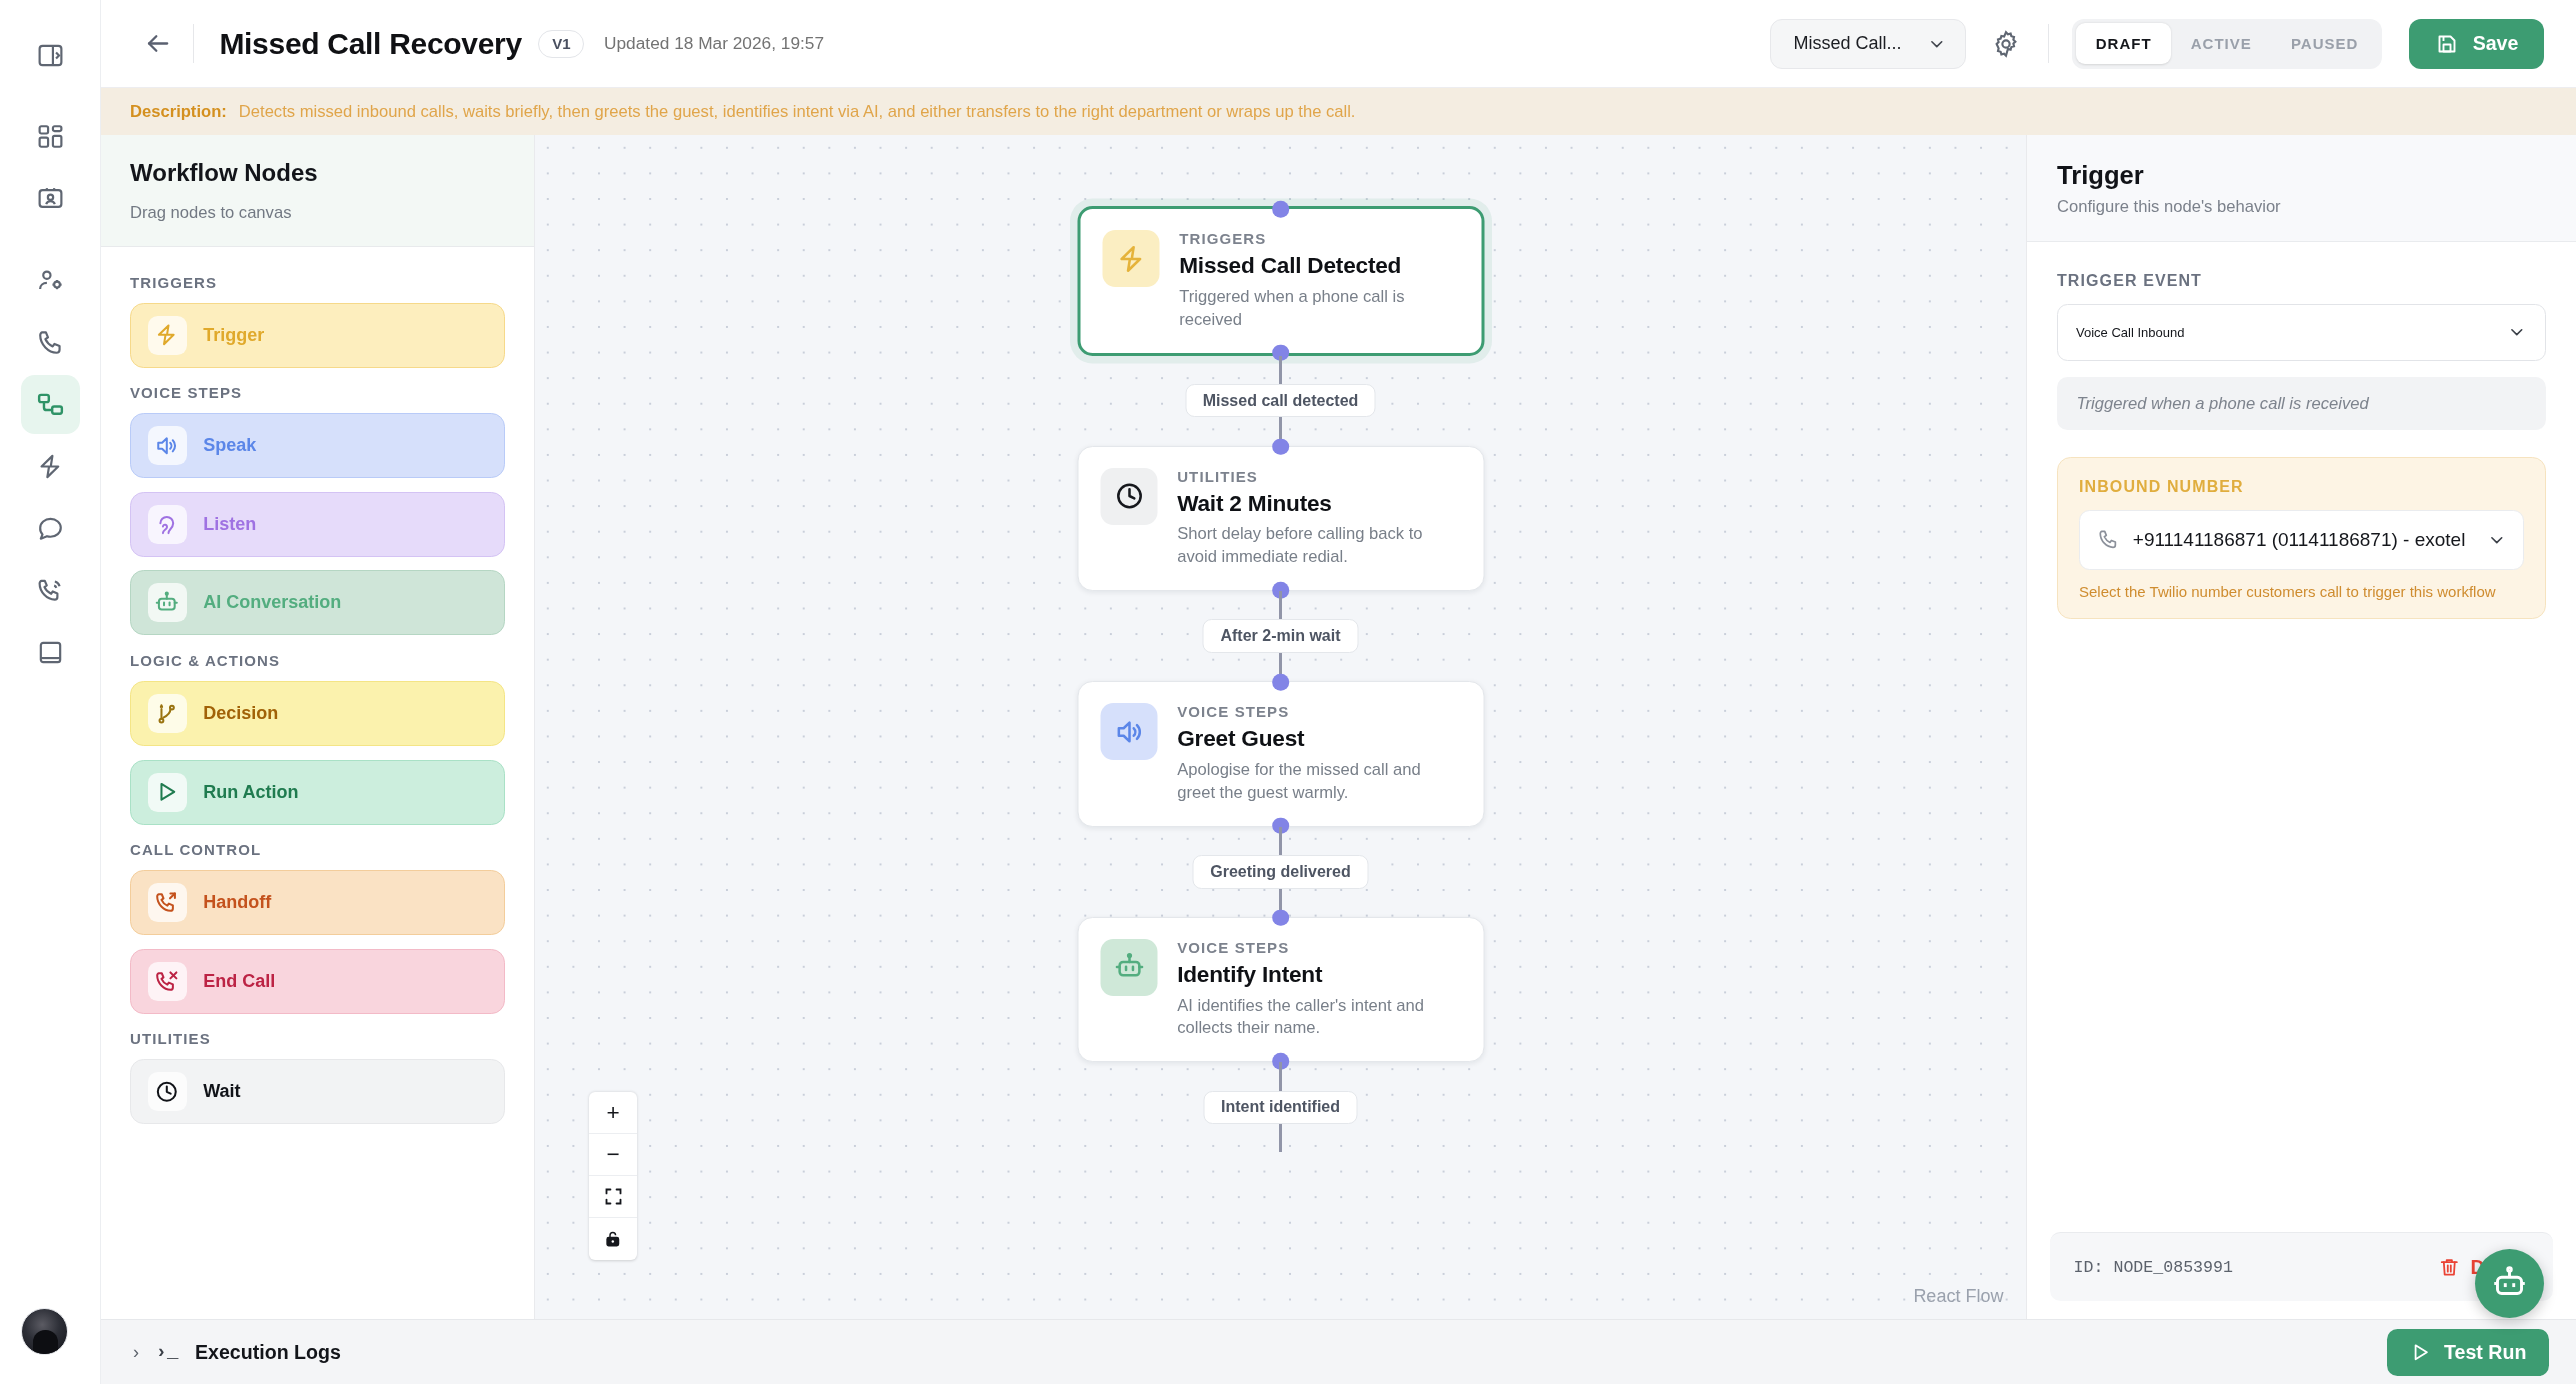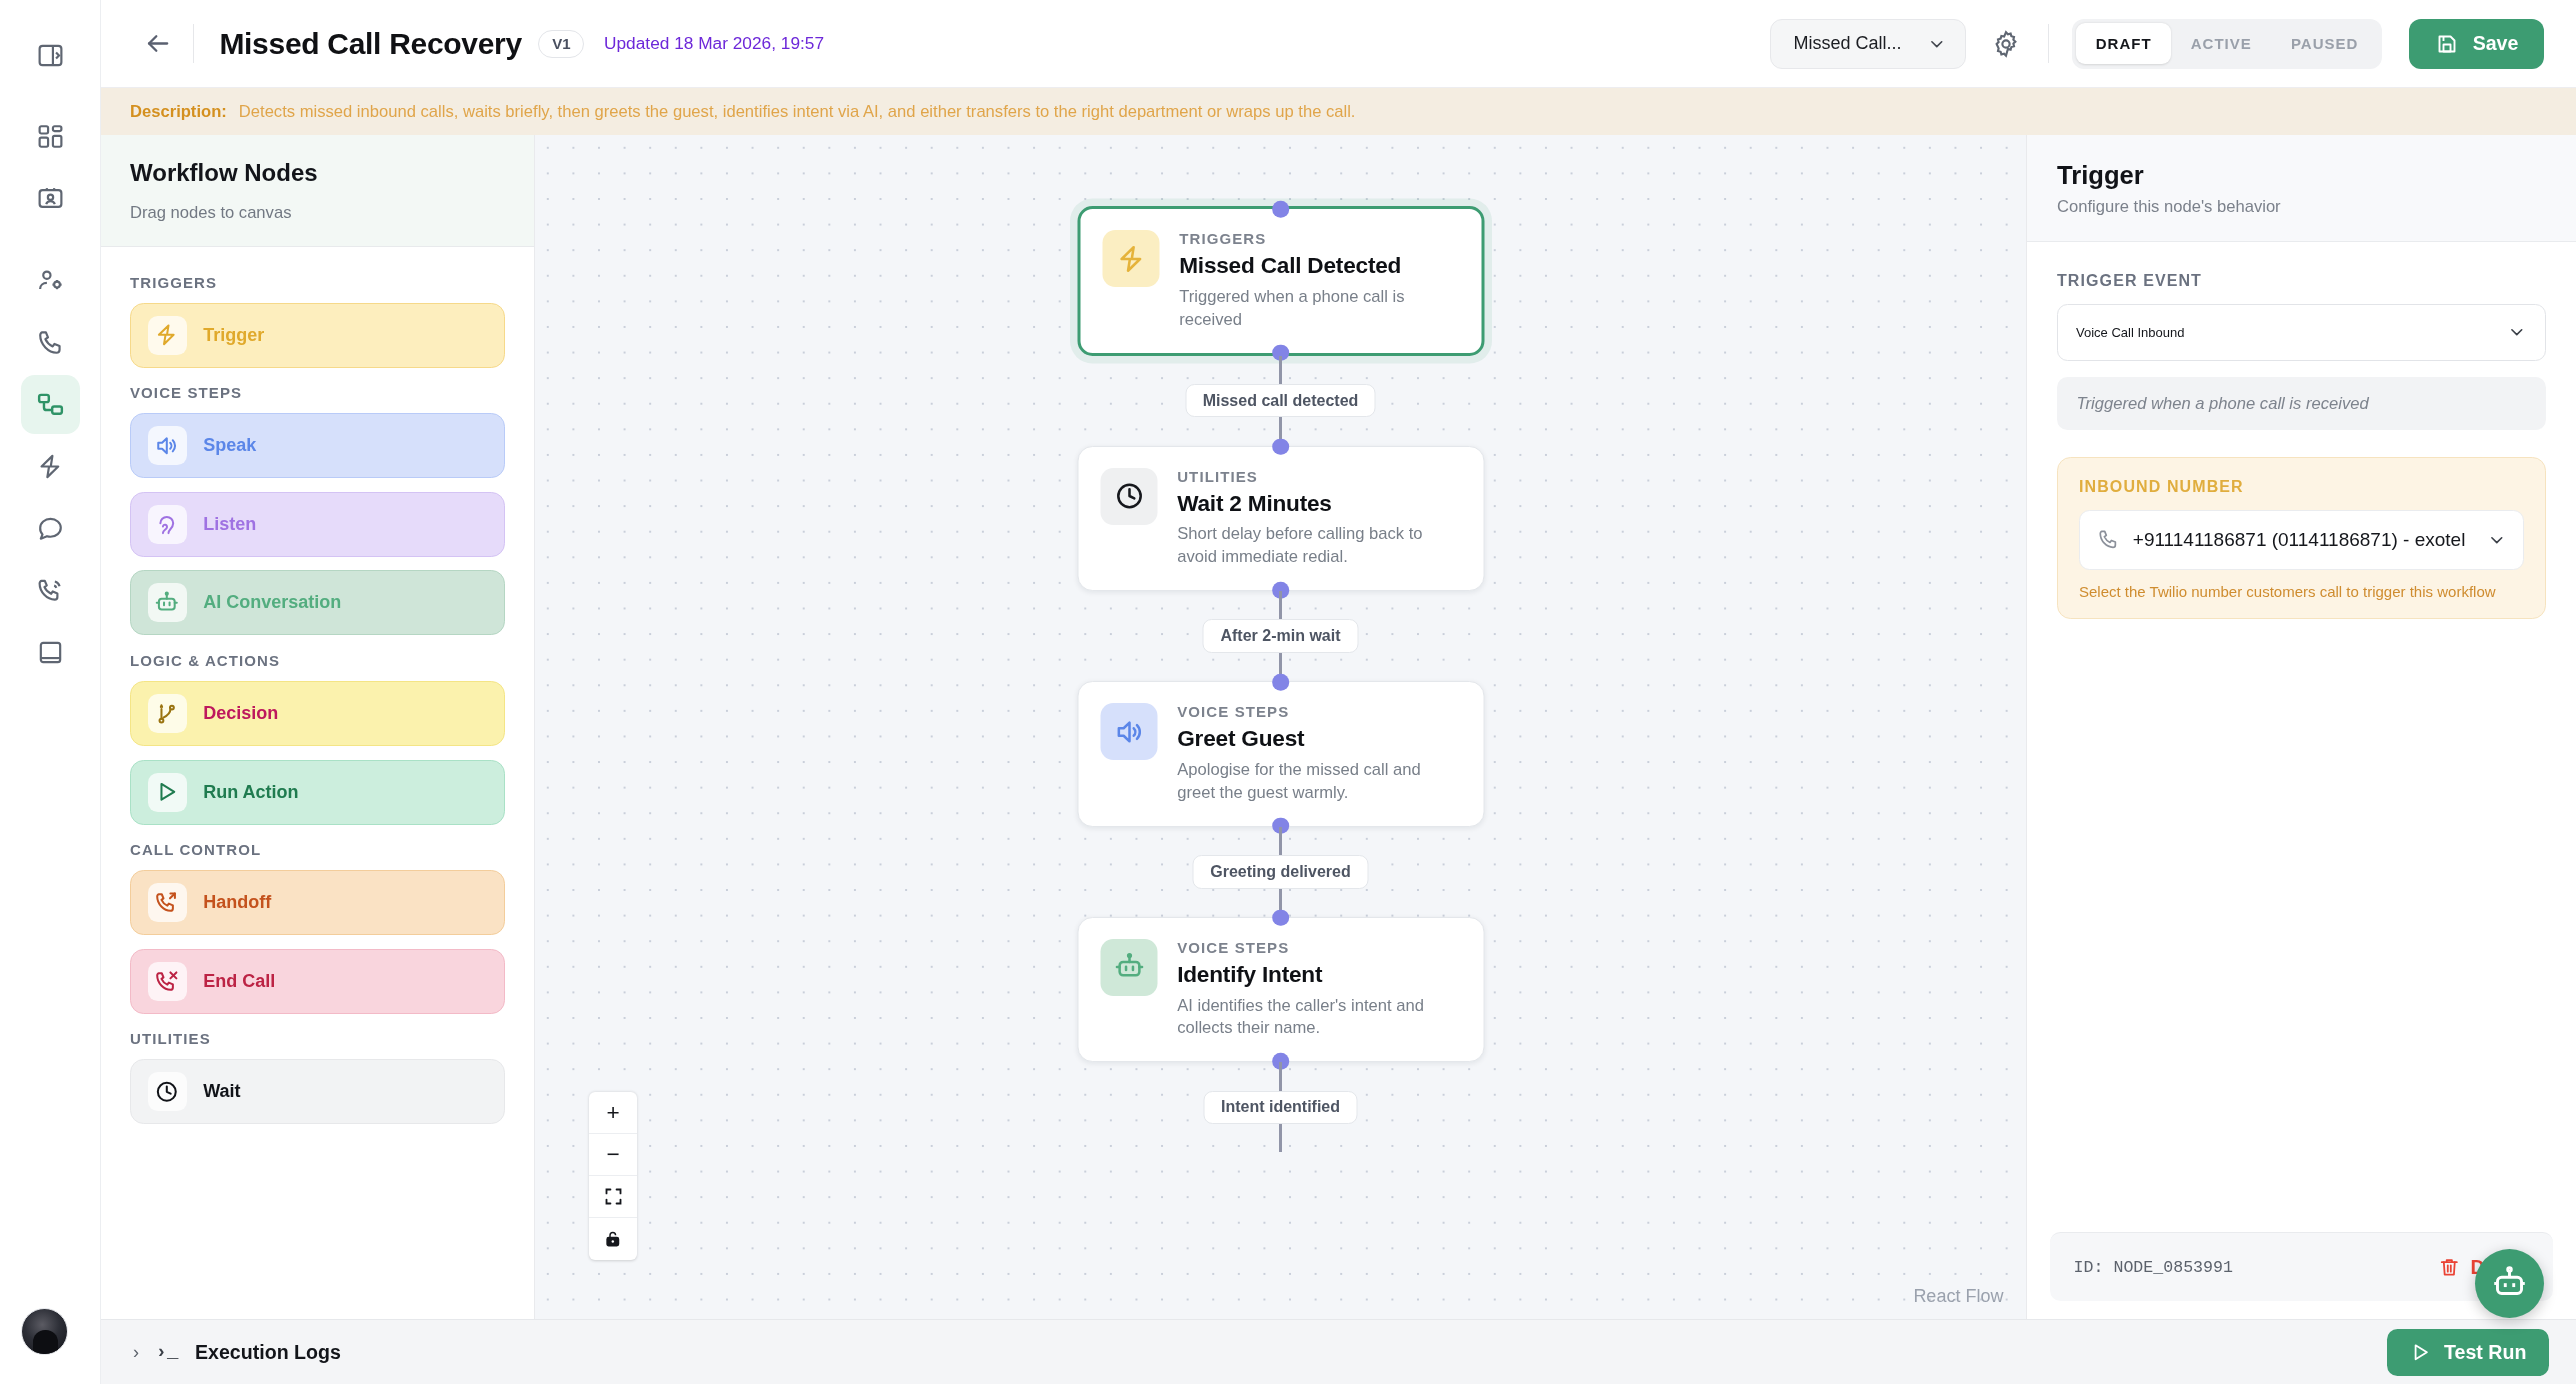--- a/index.html
+++ b/index.html
@@ -41,21 +41,21 @@
     background: #ffffff; border-bottom: 0.8px solid #ededf0;
     display: flex; align-items: center; padding: 0 32px 0 39px; z-index: 30;
   }
   .back-btn { width: 35px; height: 35px; display:flex; align-items:center; justify-content:center; color:#5a6070; }
   .hdr-div { width:0.8px; height:39px; background:#e6e7ea; margin:0 25.6px 0 18px; }
   .title { font-size: 30px; font-weight: 700; color: #101114; letter-spacing: -0.3px; white-space: nowrap; }
   .vbadge {
     margin-left: 16.6px; border: 1.5px solid #e3e5e9; border-radius: 752px;
     padding: 4.5px 12.8px; font-size: 15px; font-weight: 600; color: #4a5060;
   }
-  .updated { margin-left: 19.6px; font-size: 17.3px; color: #6d28d9; white-space: nowrap; }
+  .updated { margin-left: 19.6px; font-size: 17.3px; color: #737373; white-space: nowrap; }
   .hdr-spacer { flex: 1; }
   .wf-select {
     display: flex; align-items: center; gap: 25.6px;
     background: #f5f6f7; border: 0.8px solid #e7e8eb; border-radius: 12px;
     height: 50px; padding: 0 18px 0 22.6px; font-size: 18px; color: #1b1d22;
     min-width: 172px; justify-content: space-between;
   }
   .gear-btn { margin-left: 21px; width:39px; height:39px; display:flex; align-items:center; justify-content:center; color:#5f6672; }
   .hdr-div2 { width:0.8px; height:39px; background:#e6e7ea; margin:0 22.6px; }
   .seg {
@@ -380,21 +380,21 @@
           <div class="pnode" style="background: rgb(251, 242, 173); border-color: rgb(244, 229, 134);">
             <div class="pnode-ico">
               <svg width="25.6" height="25.6" viewBox="0 0 24 24" fill="none" stroke="#9a7310" stroke-width="1.9" stroke-linecap="round" stroke-linejoin="round">
                 <circle cx="7" cy="18.4" r="1.8"></circle>
                 <circle cx="16.8" cy="6.2" r="1.8"></circle>
                 <path d="M7 16.6V7.4"></path>
                 <path d="M7.6 5.6 7 4 6.4 5.6"></path>
                 <path d="M15.4 7.6c0 4.2-3.2 6.4-6.6 8"></path>
               </svg>
             </div>
-            <div class="pnode-label" style="color:#be185d">Decision</div>
+            <div class="pnode-label" style="color:#a16207">Decision</div>
           </div>
           <div class="pnode" style="background: rgb(204, 238, 221); border-color: rgb(169, 225, 198);">
             <div class="pnode-ico">
               <svg width="25.6" height="25.6" viewBox="0 0 24 24" fill="none" stroke="#1f7b4f" stroke-width="1.9" stroke-linecap="round" stroke-linejoin="round">
                 <polygon points="7,4.6 19,12 7,19.4"></polygon>
               </svg>
             </div>
             <div class="pnode-label" style="color:#1f7b4f">Run Action</div>
           </div>
           <div class="grp-label">CALL CONTROL</div>

